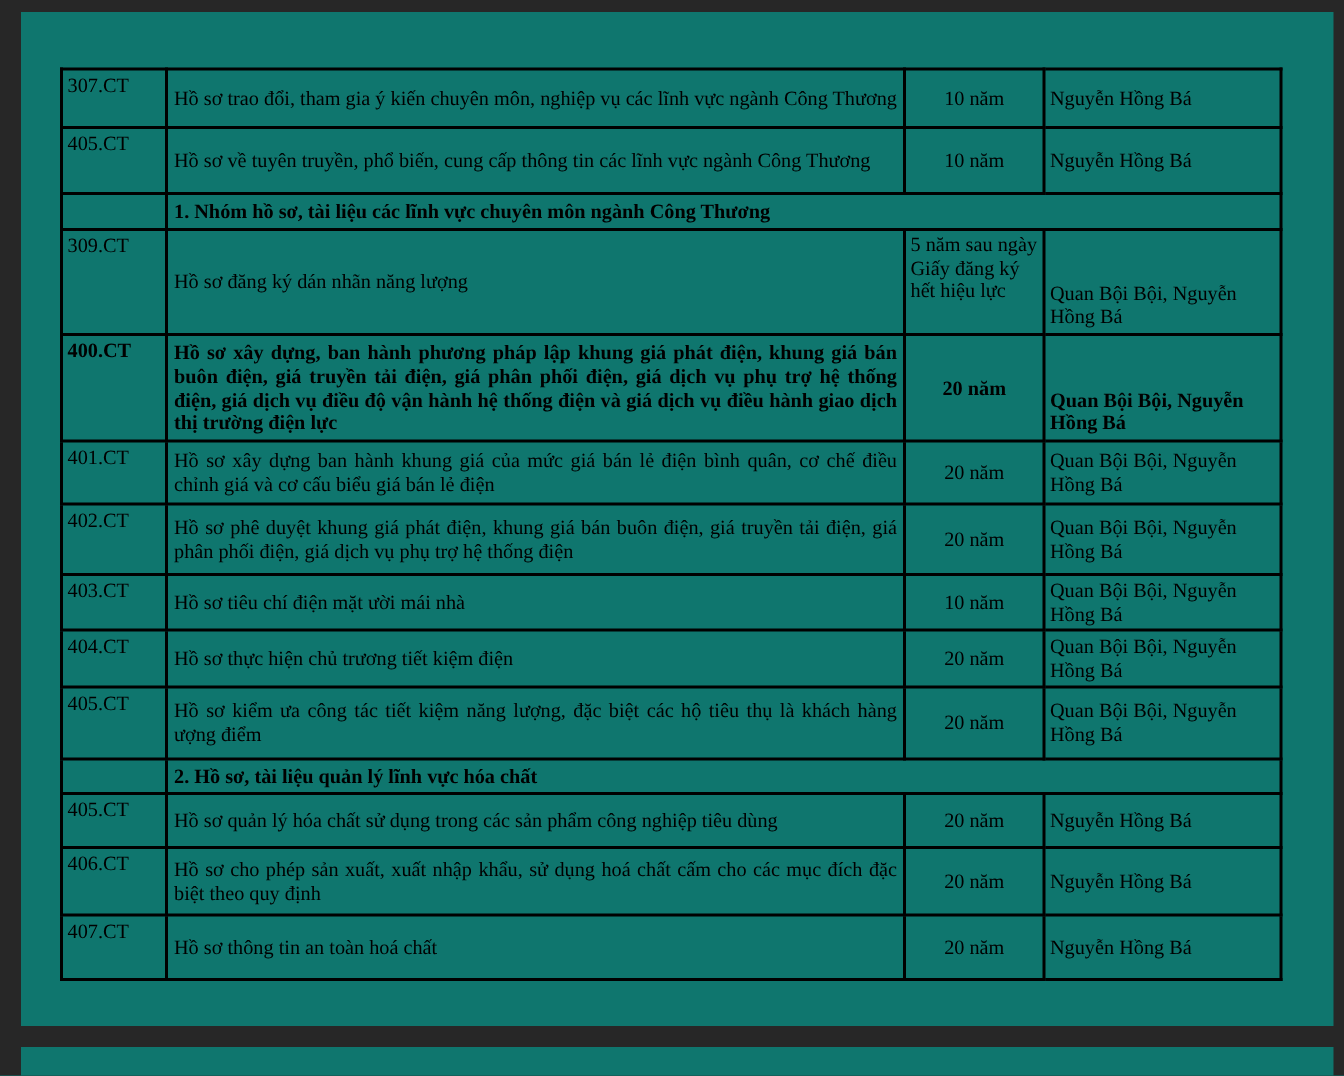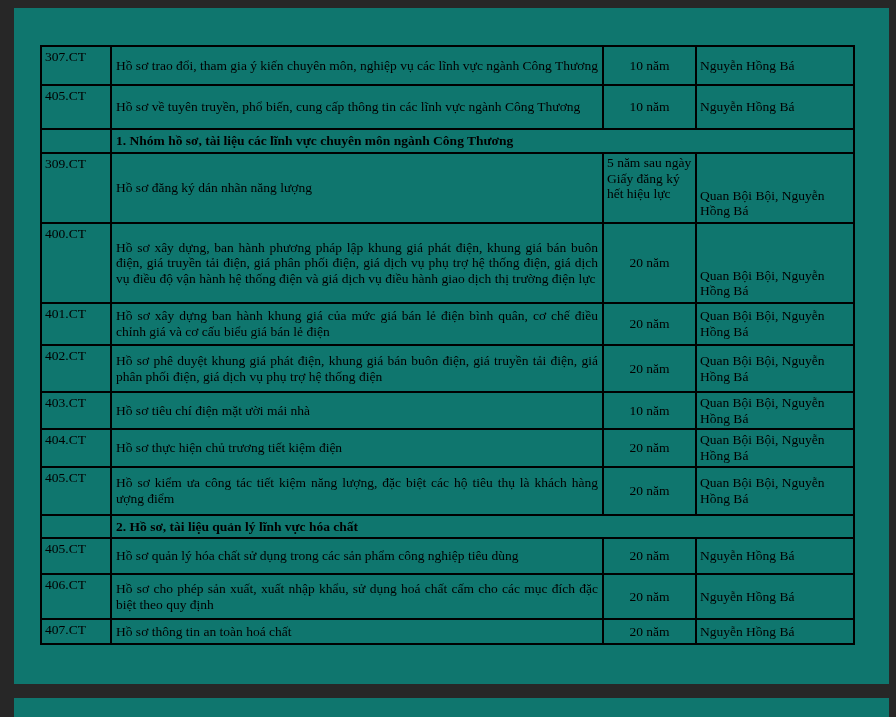--- a/index.html
+++ b/index.html
@@ -109,21 +109,21 @@
         <tr style="height: 24px;">
           <td class="cell-id"></td>
           <td class="cell-section" colspan="3">1. Nhóm hồ sơ, tài liệu các lĩnh vực chuyên môn ngành Công Thương</td>
         </tr>
         <tr style="height: 70px; padding-left: 48px;">
           <td class="cell-id">309.CT</td>
           <td class="cell-desc">Hồ sơ đăng ký dán nhãn năng lượng</td>
           <td class="cell-duration long">5 năm sau ngày Giấy đăng ký hết hiệu lực</td>
           <td class="cell-owner vbottom">Quan Bội Bội, Nguyễn Hồng Bá</td>
         </tr>
-        <tr style="height: 80px;">
+        <tr style="height: 71px; font-weight: bold;">
           <td class="cell-id">400.CT</td>
           <td class="cell-desc">Hồ sơ xây dựng, ban hành phương pháp lập khung giá phát điện, khung giá bán buôn điện, giá truyền tải điện, giá phân phối điện, giá dịch vụ phụ trợ hệ thống điện, giá dịch vụ điều độ vận hành hệ thống điện và giá dịch vụ điều hành giao dịch thị trường điện lực</td>
           <td class="cell-duration">20 năm</td>
           <td class="cell-owner vbottom">Quan Bội Bội, Nguyễn Hồng Bá</td>
         </tr>
         <tr style="height: 42px;">
           <td class="cell-id">401.CT</td>
           <td class="cell-desc">Hồ sơ xây dựng ban hành khung giá của mức giá bán lẻ điện bình quân, cơ chế điều chỉnh giá và cơ cấu biểu giá bán lẻ điện</td>
           <td class="cell-duration">20 năm</td>
           <td class="cell-owner">Quan Bội Bội, Nguyễn Hồng Bá</td>
@@ -161,21 +161,21 @@
           <td class="cell-desc">Hồ sơ quản lý hóa chất sử dụng trong các sản phẩm công nghiệp tiêu dùng</td>
           <td class="cell-duration">20 năm</td>
           <td class="cell-owner">Nguyễn Hồng Bá</td>
         </tr>
         <tr style="height: 45px;">
           <td class="cell-id">406.CT</td>
           <td class="cell-desc">Hồ sơ cho phép sản xuất, xuất nhập khẩu, sử dụng hoá chất cấm cho các mục đích đặc biệt theo quy định</td>
           <td class="cell-duration">20 năm</td>
           <td class="cell-owner">Nguyễn Hồng Bá</td>
         </tr>
-        <tr style="height: 25px;">
+        <tr style="height: 43px;">
           <td class="cell-id">407.CT</td>
           <td class="cell-desc">Hồ sơ thông tin an toàn hoá chất</td>
           <td class="cell-duration">20 năm</td>
           <td class="cell-owner">Nguyễn Hồng Bá</td>
         </tr>
       </tbody>
   </table>
 </div>
 
 <div class="page page-2"></div>

